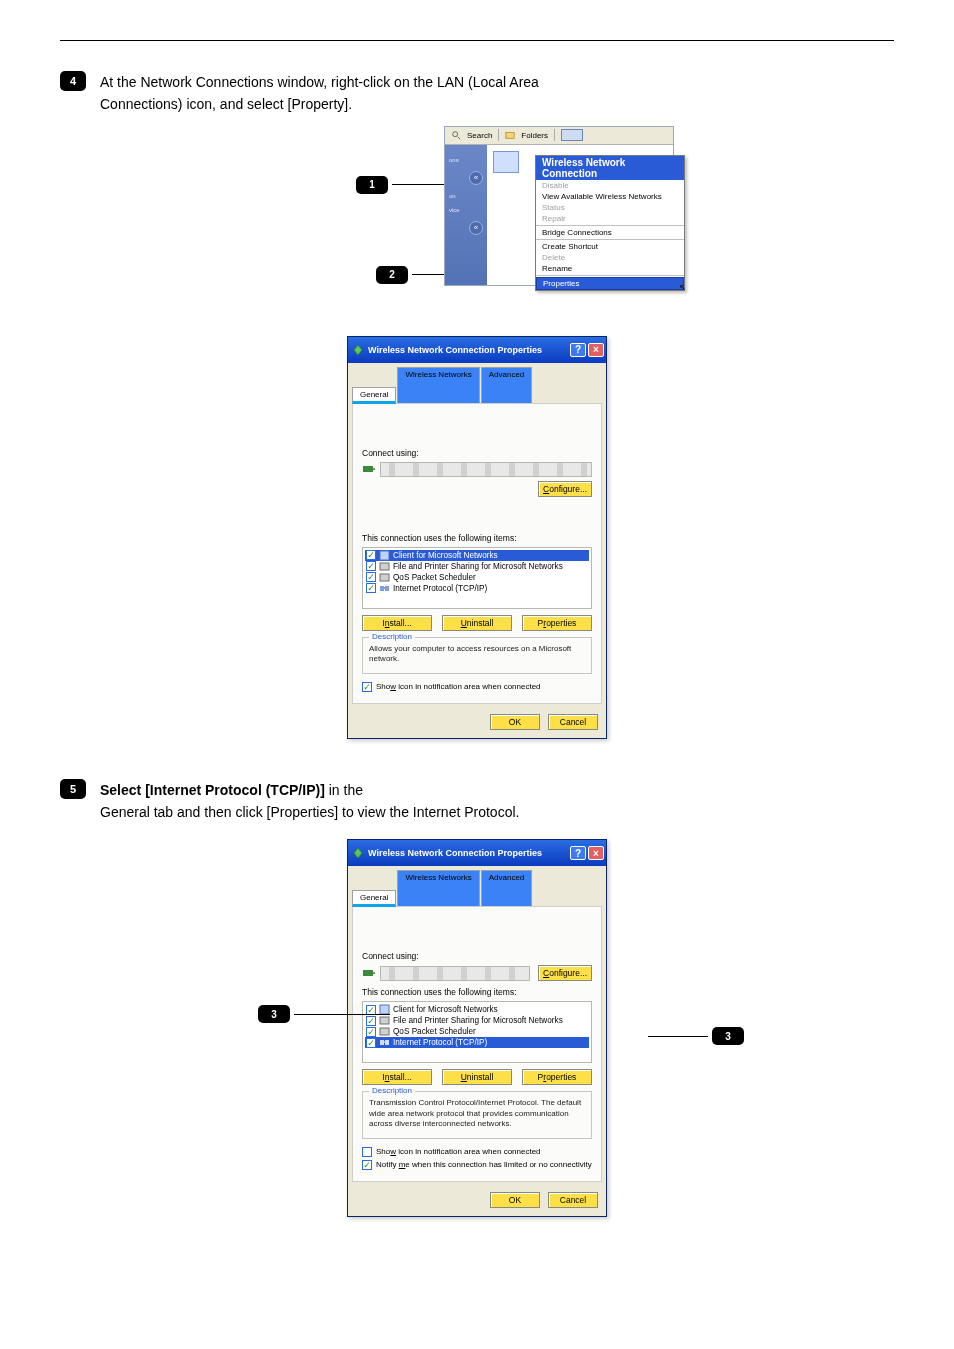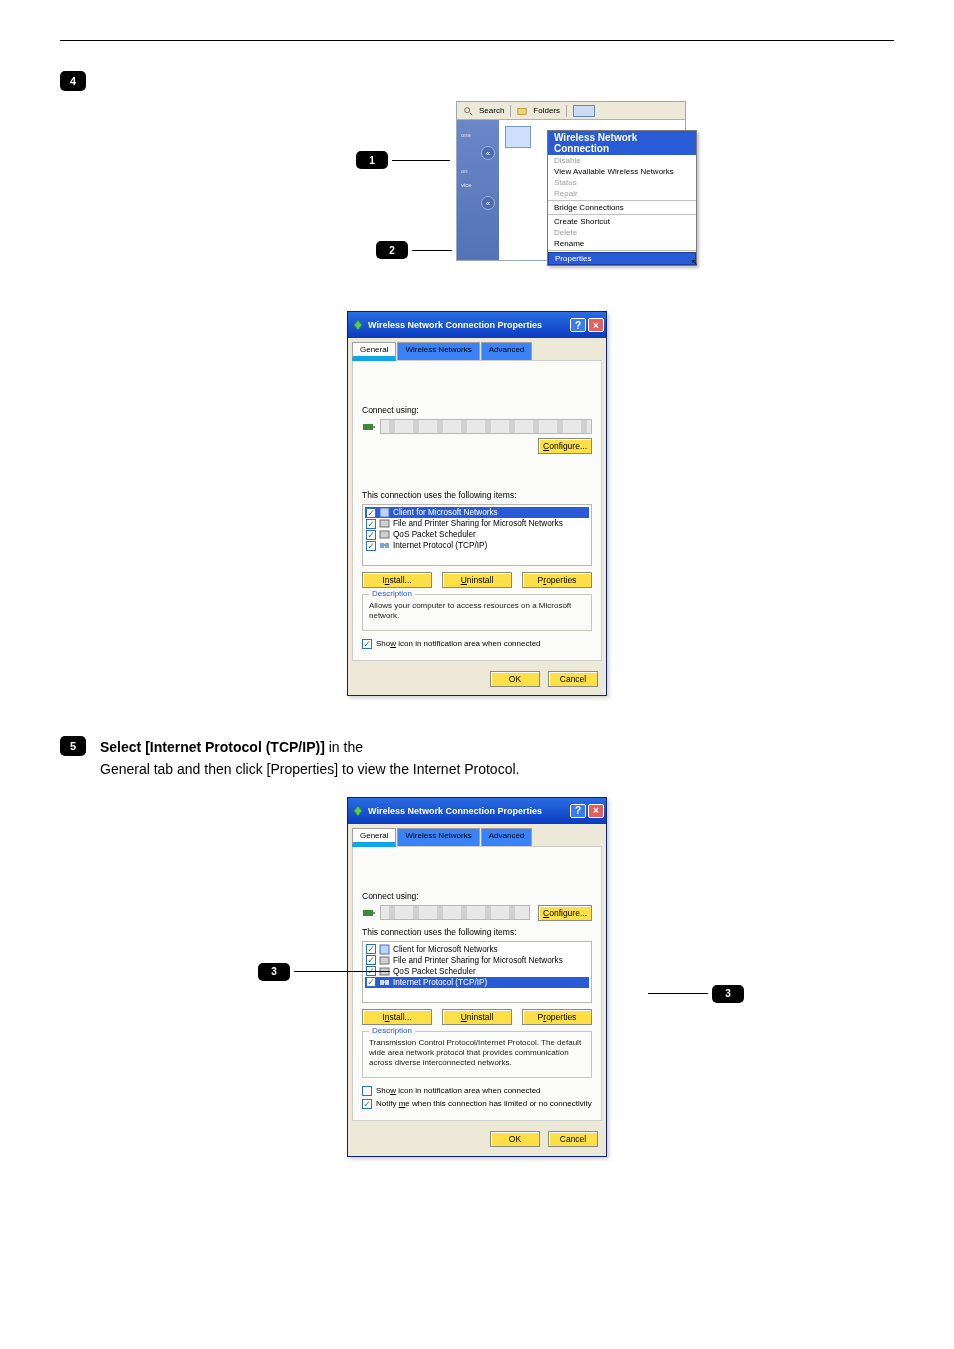--- a/index.html
+++ b/index.html
@@ -96,21 +96,21 @@
   }
   .titlebar .t-help { background:#3d7af2; }
   .titlebar .t-close { background:#e36060; }
   .tabrow {
     display:flex; padding:4px 4px 0 4px; background:#ece9d8; font-size:8px;
   }
   .tabrow .tab {
     border:1px solid #a0a0a0; border-bottom:none; padding:2px 7px;
     background:#3b82f6; margin-right:1px; position:relative;
   }
-  .tabrow .tab.active { background:#fff; z-index:2; border-bottom:5px solid #0ea5e9; margin-bottom:-1px;}
+  .tabrow .tab.active { background:#fff; z-index:2; border-bottom:3px solid #0ea5e9; margin-bottom:-1px;margin-top:20px;}
   .dialog-inner { margin:0 4px 4px 4px; background:#fbfbf9; border:1px solid #cfcfca; padding:8px 9px;}
   .lbl { margin-bottom:4px;margin-top:36px; }
   .cu-box {
     display:flex; align-items:center; gap:4px; margin-bottom:4px;
   }
   .cu-box .dev {
     flex:1; height:15px; border:1px solid #b8b8b0;
     background:repeating-linear-gradient(90deg,#e8e8e8 0 8px,#d0d0d0 8px 14px,#e8e8e8 14px 24px);
   }
   .btn {
@@ -166,33 +166,34 @@
   .u { text-decoration:underline; }
 </style>
 </head>
 <body>
 
 <div class="page">
   <div class="rule"></div>
 
   <div class="step-row">
     <div class="bullet">4</div>
+    <div class="step-text">At the Network Connections window, right-click on the LAN (Local Area Connections) icon, and select [Property].</div>
   </div>
 
   <div class="blk" style="height:190px; margin-bottom:20px;">
     <div class="callout-left-wrap" style="left:296px; top:50px;">
       <div class="callout-bullet">1</div>
       <div class="thin-line" style="width:58px;"></div>
     </div>
     <div class="callout-left-wrap" style="left:316px; top:140px;">
       <div class="callout-bullet">2</div>
       <div class="thin-line" style="width:40px;"></div>
     </div>
 
-    <div class="explorer" style="position:absolute; left:396px; top:0;">
+    <div class="explorer" style="position:absolute; left:384px; top:0;">
       <div class="toolbar">
         <span class="ico">
           <svg viewBox="0 0 12 12" width="10" height="10">
               <circle cx="5" cy="5" r="3" stroke="#555" fill="none"></circle>
               <line x1="8" y1="8" x2="11" y2="11" stroke="#555"></line>
             </svg>
         </span>
         <span>Search</span>
         <span class="sep"></span>
         <span class="ico">

